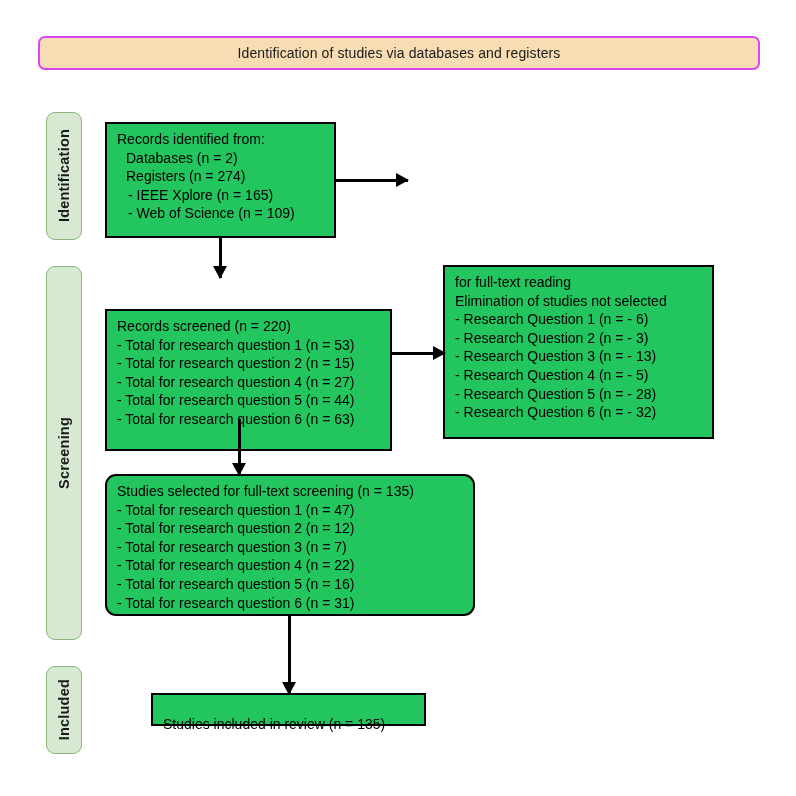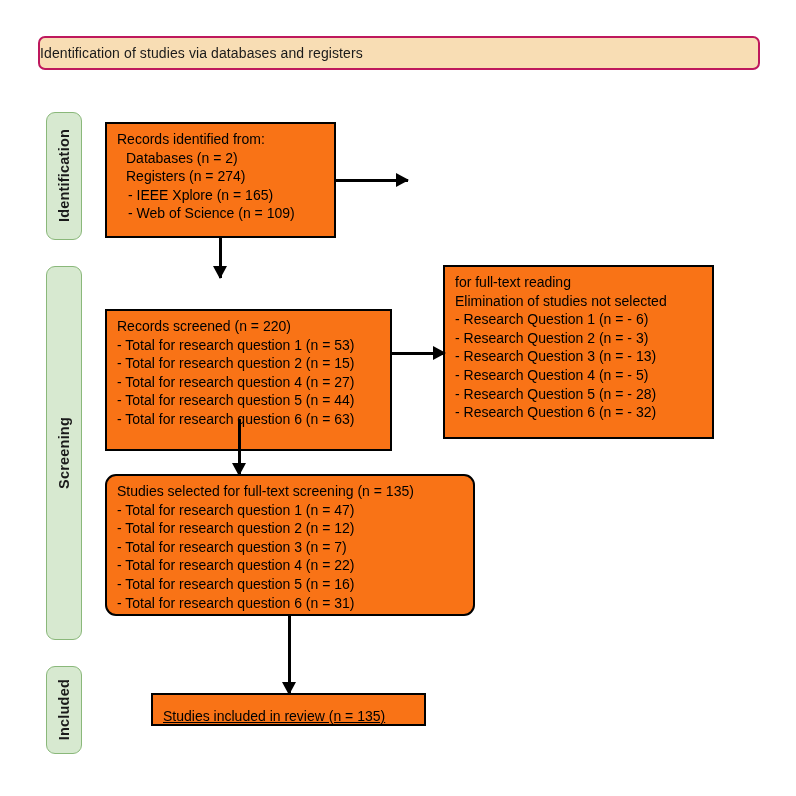--- a/index.html
+++ b/index.html
@@ -17,25 +17,26 @@
   }
 
   
   .header-banner {
     position: absolute;
     left: 38px;
     top: 36px;
     width: 722px;
     height: 34px;
     background: #f8ddb4;
-    border: 2px solid #be185d;
+    border: 2px solid #d946ef;
     border-radius: 7px;
     box-sizing: border-box;
     display: flex;
     align-items: center;
+    justify-content: center;
   }
   .header-banner span {
     font-size: 14px;
     color: #1a1a1a;
     letter-spacing: 0.1px;
   }
 
   
   .stage {
     position: absolute;
@@ -56,40 +57,40 @@
     letter-spacing: 0.2px;
     white-space: nowrap;
   }
   #stage-identification { left: 46px; top: 112px;  width: 36px; height: 128px; }
   #stage-screening      { left: 46px; top: 266px;  width: 36px; height: 374px; }
   #stage-included       { left: 46px; top: 666px;  width: 36px; height: 88px;  }
 
   
   .box {
     position: absolute;
-    background: #f97316;
+    background: #22c55e;
     border: 2px solid #000000;
     box-sizing: border-box;
     padding: 6px 9px 6px 10px;
   }
   .box .line {
     font-size: 14px;
     color: #000000;
     line-height: 18.6px;
     white-space: nowrap;
   }
   .box .line.indent1 { padding-left: 9px; }
   .box .line.indent2 { padding-left: 11px; }
 
   #box-identified      { left: 105px; top: 122px; width: 231px; height: 116px; }
   #box-removed         { left: 406px; top: 120px; width: 344px; height: 118px; }
   #box-screened        { left: 105px; top: 277px; width: 287px; height: 142px; margin-top: 32px; }
   #box-eliminated      { left: 443px; top: 265px; width: 271px; height: 174px; }
   #box-fulltext        { left: 105px; top: 474px; width: 370px; height: 142px; border-radius: 11px; }
-  #box-included        { left: 151px; top: 693px; width: 275px; height: 33px; padding-top: 12px; text-decoration: underline; }
+  #box-included        { left: 151px; top: 693px; width: 275px; height: 33px; padding-top: 20px; }
 
   
   .arrow-v, .arrow-h {
     position: absolute;
   }
   .arrow-v .shaft {
     position: absolute;
     left: 50%;
     top: 0;
     width: 3px;

